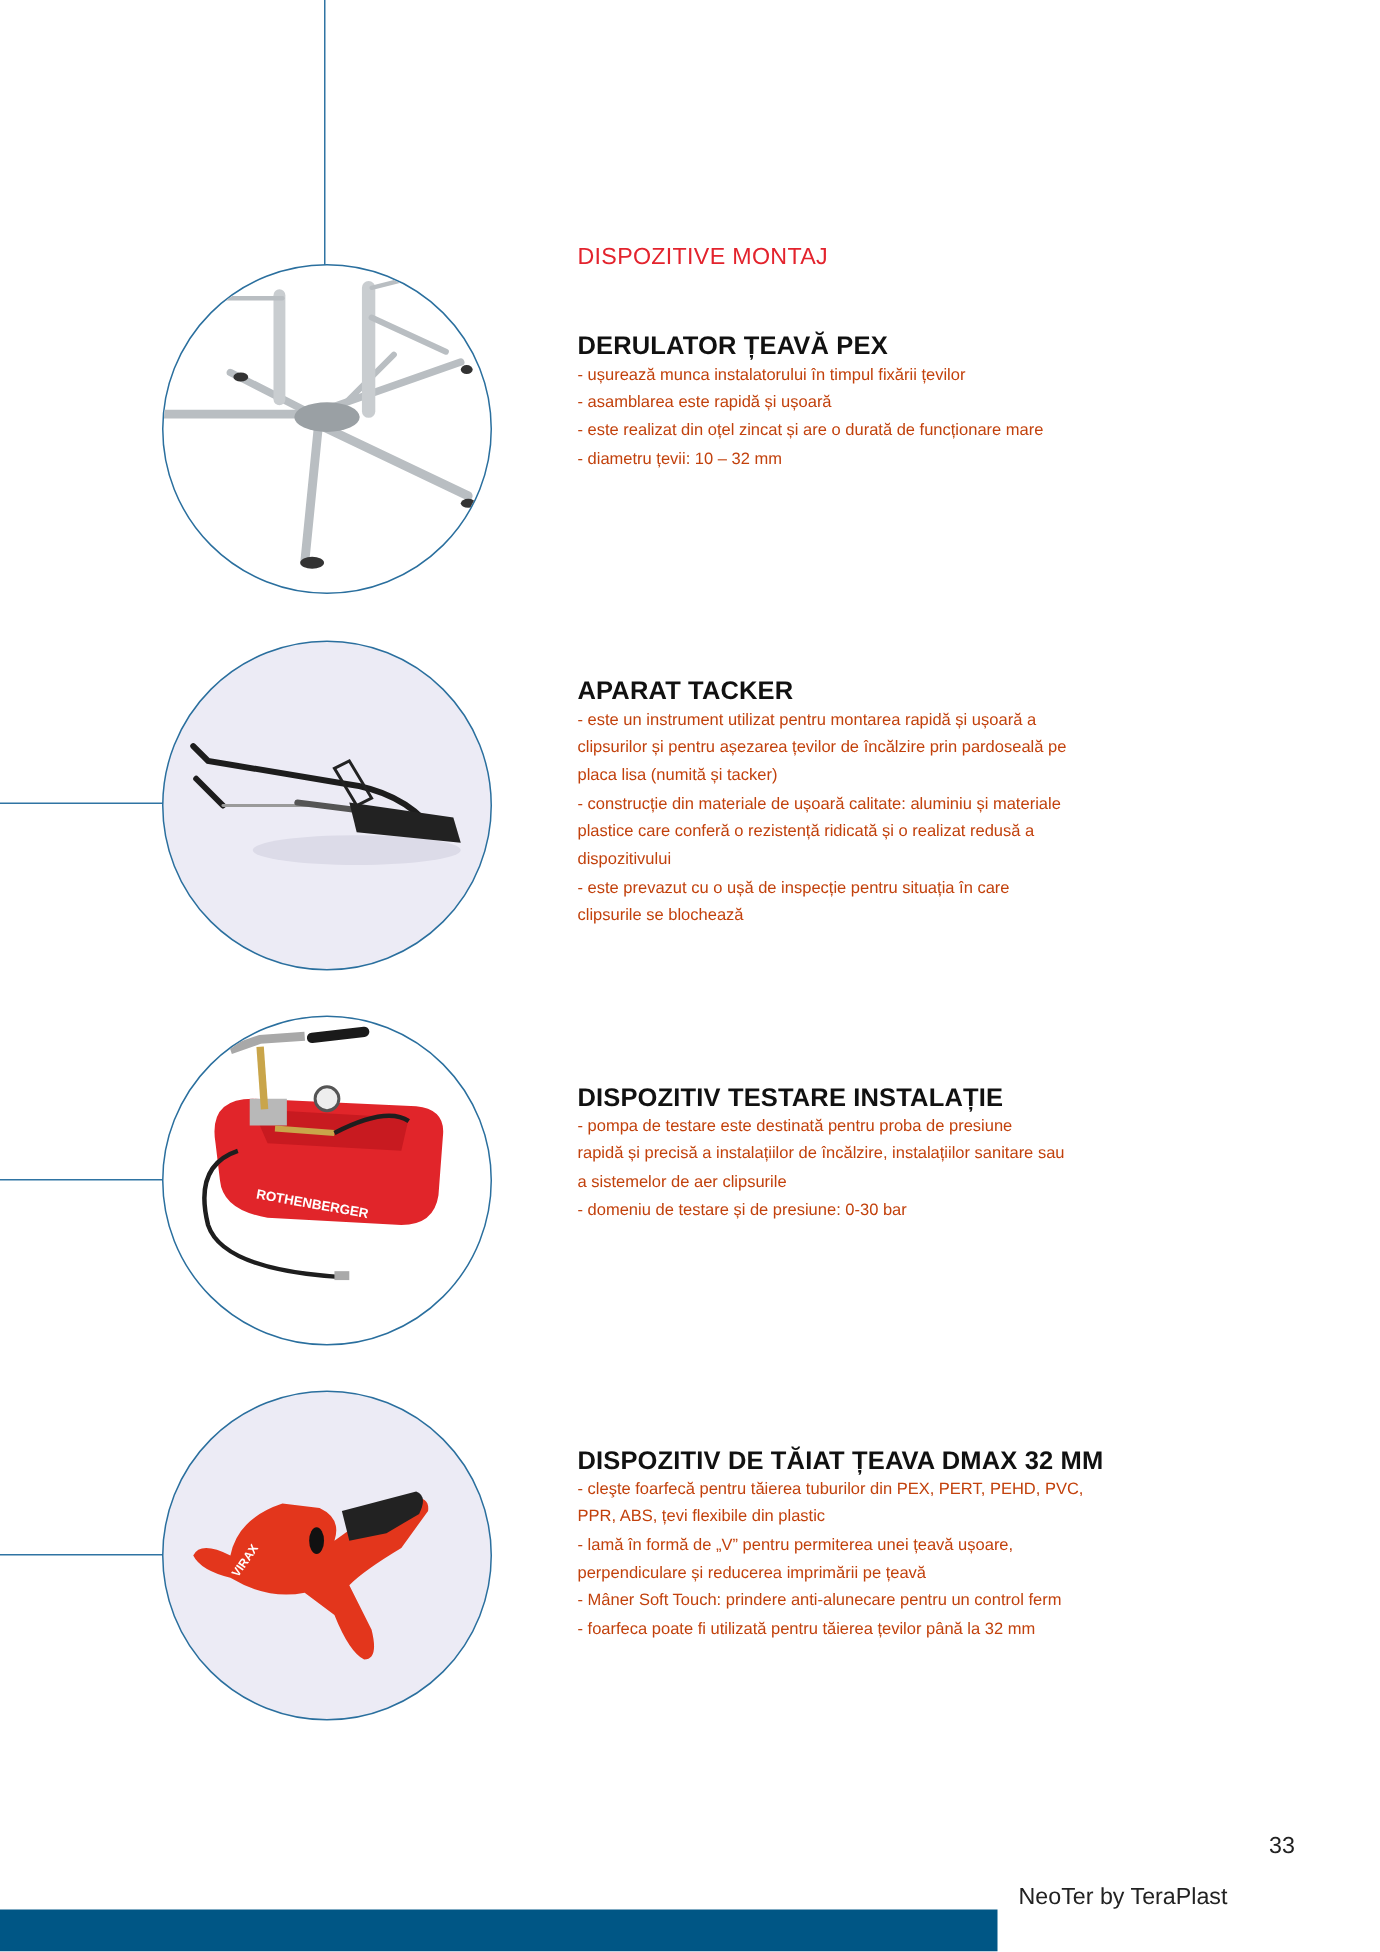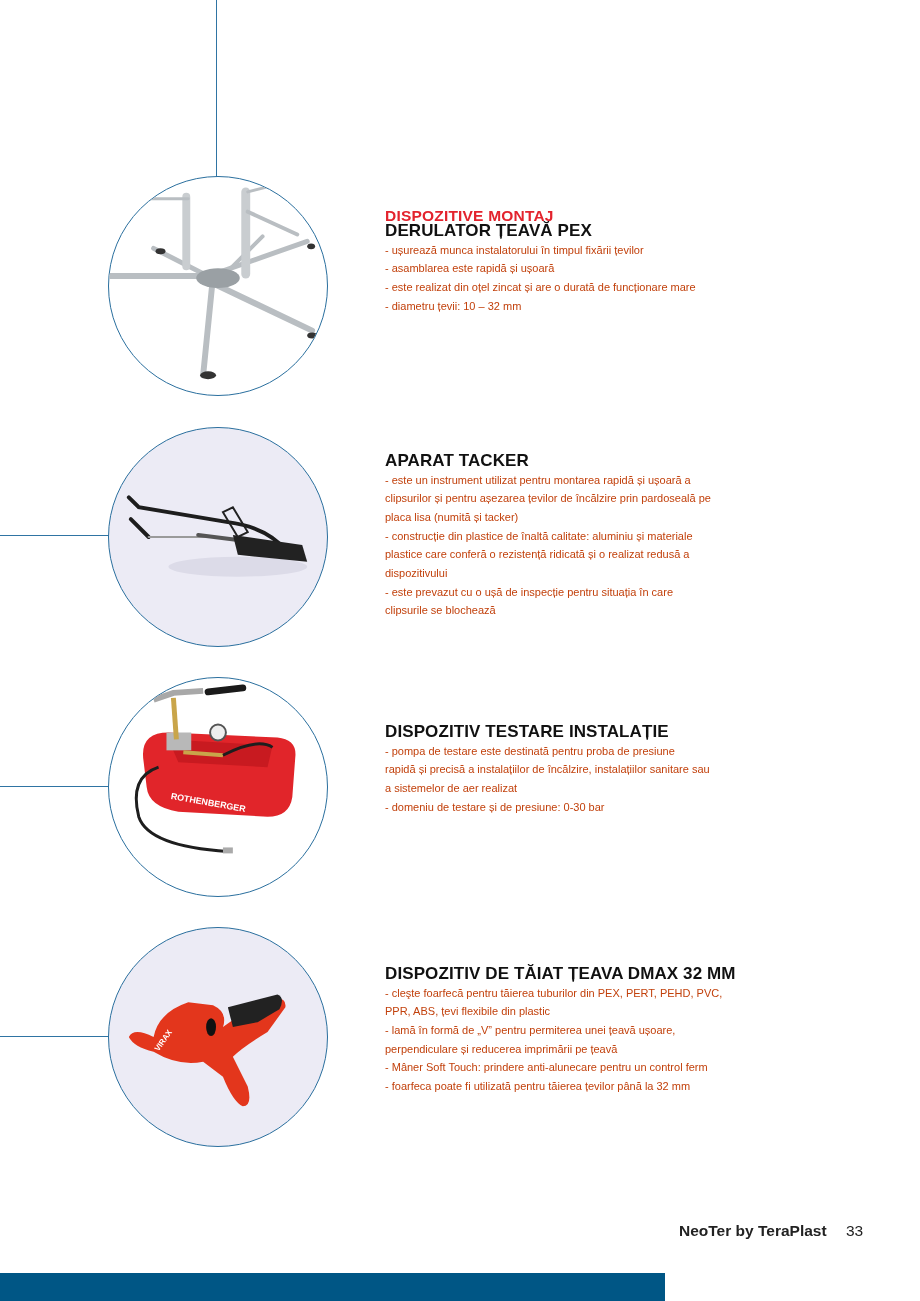--- a/index.html
+++ b/index.html
@@ -11,29 +11,29 @@
 
     .circle {
       position: absolute; left: 108px; width: 220px; height: 220px; border-radius: 50%;
       border: 1.4px solid #2a6f9e; overflow: hidden; background: #ffffff;
     }
     .circle.lav { background: #ecebf5; }
     .circle svg { position: absolute; left: 0; top: 0; width: 100%; height: 100%; }
 
     .section-title {
       position: absolute; left: 385px; top: 163px;
-      font-size: 15.5px; color: #e3232d; letter-spacing: 0.2px; font-weight: bold; margin-top: 44px;
+      font-size: 15.5px; color: #e3232d; letter-spacing: 0.2px; font-weight: normal;
     }
     .item { position: absolute; left: 385px; width: 420px; }
     .item h3 {
       font-size: 17px; font-weight: bold; color: #111; letter-spacing: 0.1px; line-height: 18.5px;
     }
     .item p { font-size: 11px; line-height: 18.7px; color: #c2410c; }
 
-    .footer-brand { position: absolute; left: 679px; top: 1222px; font-size: 15.5px; color: #222; font-weight: bold; }
+    .footer-brand { position: absolute; left: 679px; top: 1256px; font-size: 15.5px; color: #222; }
     .footer-page { position: absolute; left: 846px; top: 1222px; font-size: 15.5px; color: #222; }
     .bottom-bar { position: absolute; left: 0; top: 1273px; width: 665px; height: 28px; background: #005685; }
   </style>
 </head>
 <body>
 
 <div class="vline"></div>
 <div class="hline" style="top:535px"></div>
 <div class="hline" style="top:786px"></div>
 <div class="hline" style="top:1036px"></div>
@@ -109,32 +109,32 @@
   <p>- asamblarea este rapidă și ușoară</p>
   <p>- este realizat din oțel zincat și are o durată de funcționare mare</p>
   <p>- diametru țevii: 10 – 32 mm</p>
 </div>
 
 <div class="item" style="top:452px">
   <h3>APARAT TACKER</h3>
   <p>- este un instrument utilizat pentru montarea rapidă și ușoară a</p>
   <p>clipsurilor și pentru așezarea țevilor de încălzire prin pardoseală pe</p>
   <p>placa lisa (numită și tacker)</p>
-  <p>- construcție din plastice de înaltă calitate: aluminiu și materiale</p>
+  <p>- construcție din materiale de ușoară calitate: aluminiu și materiale</p>
   <p>plastice care conferă o rezistență ridicată și o realizat redusă a</p>
   <p>dispozitivului</p>
   <p>- este prevazut cu o ușă de inspecție pentru situația în care</p>
   <p>clipsurile se blochează</p>
 </div>
 
 <div class="item" style="top:723px">
   <h3>DISPOZITIV TESTARE INSTALAȚIE</h3>
   <p>- pompa de testare este destinată pentru proba de presiune</p>
   <p>rapidă și precisă a instalațiilor de încălzire, instalațiilor sanitare sau</p>
-  <p>a sistemelor de aer realizat</p>
+  <p>a sistemelor de aer clipsurile</p>
   <p>- domeniu de testare și de presiune: 0-30 bar</p>
 </div>
 
 <div class="item" style="top:965px">
   <h3>DISPOZITIV DE TĂIAT ȚEAVA DMAX 32 MM</h3>
   <p>- cleşte foarfecă pentru tăierea tuburilor din PEX, PERT, PEHD, PVC,</p>
   <p>PPR, ABS, țevi flexibile din plastic</p>
   <p>- lamă în formă de „V” pentru permiterea unei țeavă ușoare,</p>
   <p>perpendiculare și reducerea imprimării pe țeavă</p>
   <p>- Mâner Soft Touch: prindere anti-alunecare pentru un control ferm</p>

